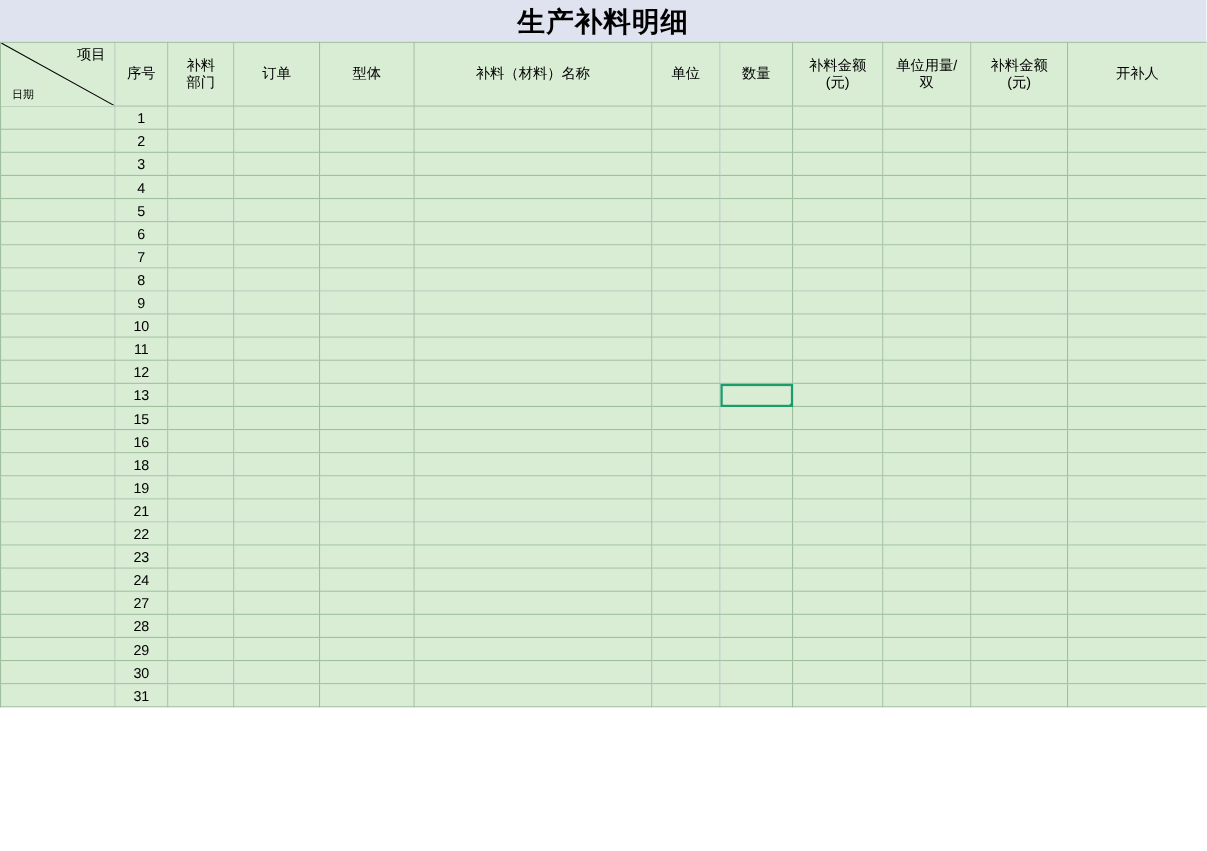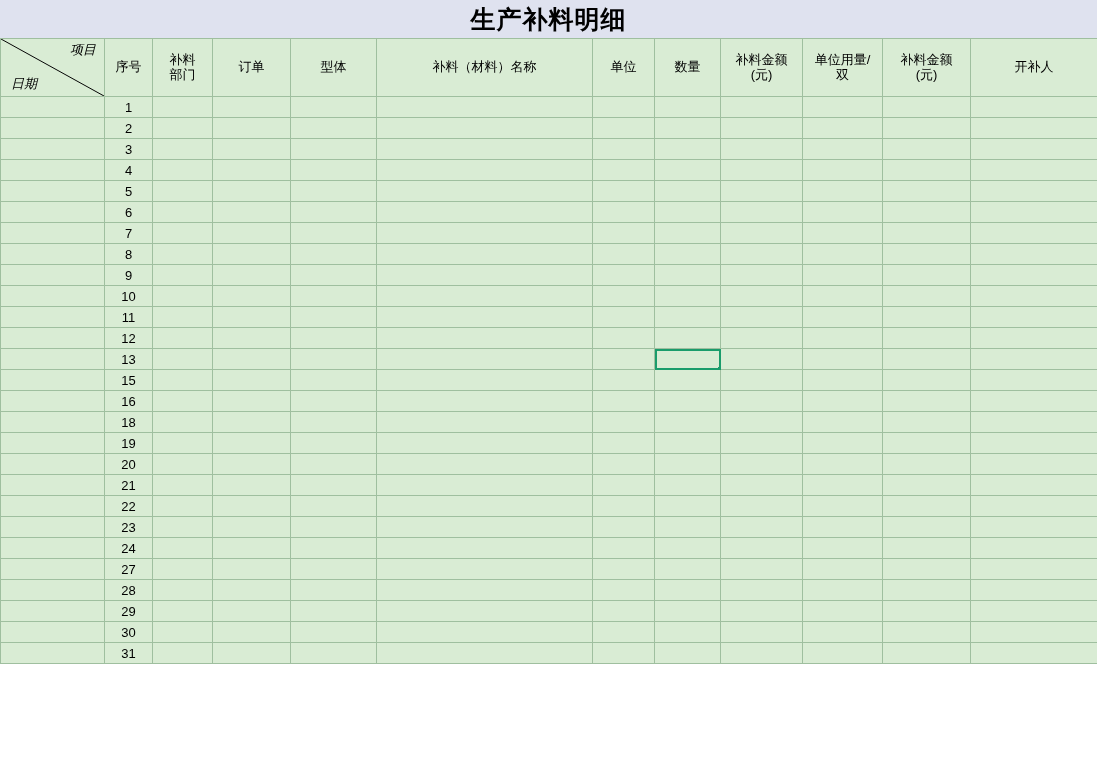--- a/index.html
+++ b/index.html
@@ -56,39 +56,38 @@
   thead th .two-line { display: block; }
   tbody td { height: 21px; }
   tbody td.seq {
     text-align: center;
     font-size: 13px;
   }
   
   th.corner {
     position: relative;
     padding: 0;
-    font-style: italic;
   }
   th.corner .diag {
     position: absolute;
     inset: 0;
     width: 100%;
     height: 100%;
   }
   th.corner .lbl-top {
     position: absolute;
     top: 4px;
     right: 8px;
     font-size: 13px;
   }
   th.corner .lbl-bottom {
     position: absolute;
     bottom: 4px;
     left: 10px;
-    font-size: 13px;
+    font-size: 10px;
   }
   
   td.selected {
     outline: 2px solid #1a9c6b;
     outline-offset: -2px;
     position: relative;
   }
   td.selected::after {
     content: "";
     position: absolute;
@@ -405,34 +404,20 @@
           <td></td>
           <td></td>
           <td></td>
           <td></td>
           <td></td>
           <td></td>
           <td></td>
         </tr>
         <tr>
           <td></td>
-          <td class="seq">20</td>
-          <td></td>
-          <td></td>
-          <td></td>
-          <td></td>
-          <td></td>
-          <td></td>
-          <td></td>
-          <td></td>
-          <td></td>
-          <td></td>
-        </tr>
-        <tr>
-          <td></td>
           <td class="seq">21</td>
           <td></td>
           <td></td>
           <td></td>
           <td></td>
           <td></td>
           <td></td>
           <td></td>
           <td></td>
           <td></td>

